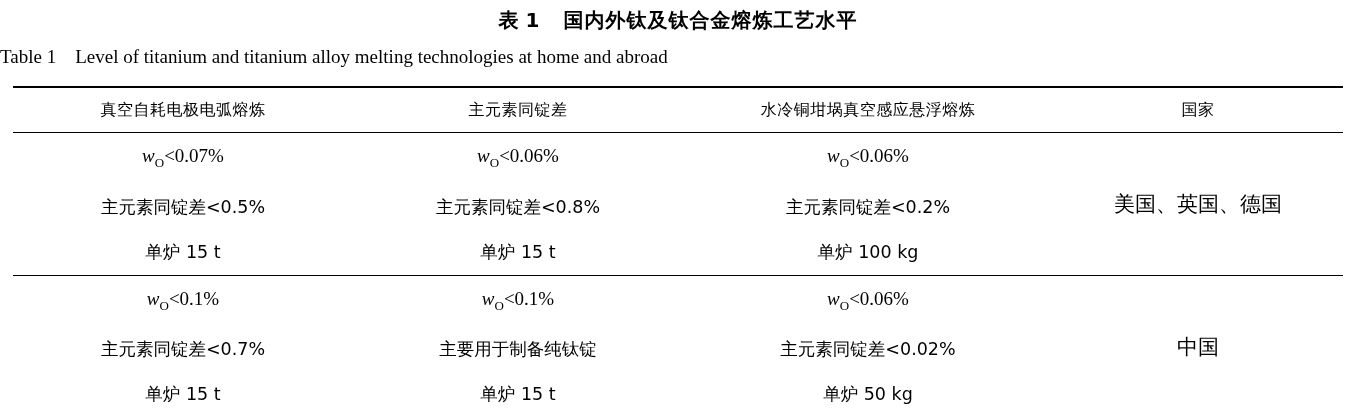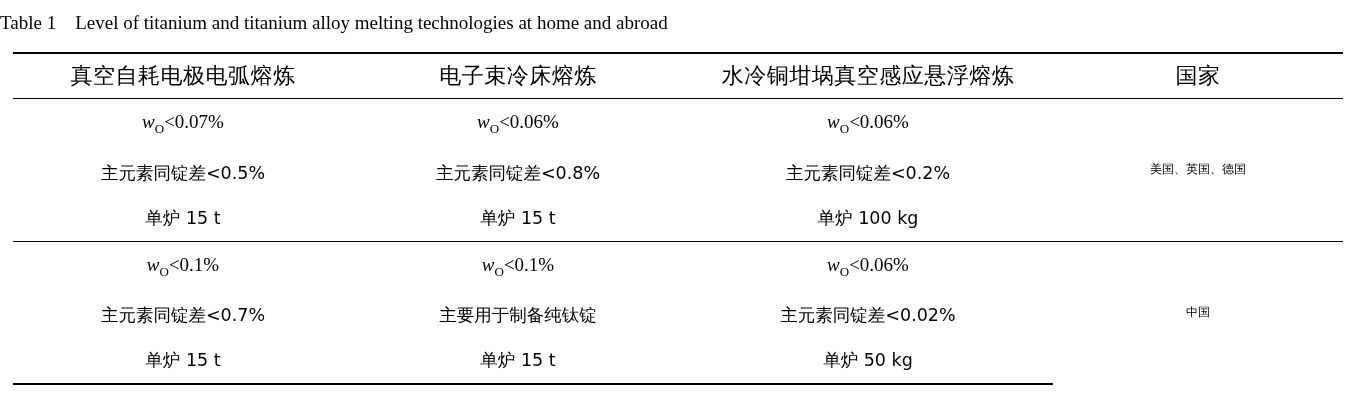--- a/index.html
+++ b/index.html
@@ -47,21 +47,21 @@
   table.tbl td, table.tbl th {
     padding: 0;
     vertical-align: middle;
     text-align: center;
     font-weight: normal;
   }
   .head-row td {
     border-bottom: 1.5px solid #000;
     border-top: 2px solid #000;
     font-family: "DejaVu Sans", sans-serif;
-    font-size: 22px;
+    font-size: 16px;
     height: 44px;
     letter-spacing: 0.5px;
   }
   .sep-row td {
     border-top: 1.5px solid #000;
   }
   .bottom-row td {
     border-bottom: 2px solid #000;
   }
   .cell {
@@ -83,49 +83,52 @@
     vertical-align: sub;
   }
   .num {
     font-family: "Liberation Serif", serif;
     font-style: normal;
     font-size: 19px;
     margin-top: 28px;
   }
   .country-cell {
     font-family: "DejaVu Sans", sans-serif;
-    font-size: 12px;
+    font-size: 21px;
     white-space: nowrap;
   }
   col.c1 { width: 340px; }
   col.c2 { width: 330px; }
   col.c3 { width: 370px; }
   col.c4 { width: 290px; }
 </style>
 </head>
 <body>
 
 <div class="page">
 
+  <div class="title-cn">
+    <span class="tnum">表 1</span>&nbsp;&nbsp;&nbsp;<span>国内外钛及钛合金熔炼工艺水平</span>
+  </div>
 
   <div class="title-en">
     <span>Table 1</span>&nbsp;&nbsp;&nbsp;&nbsp;<span>Level of titanium and titanium alloy melting technologies at home and abroad</span>
   </div>
 
   <table class="tbl">
     <colgroup>
       <col class="c1">
         <col class="c2">
         <col class="c3">
         <col class="c4">
     </colgroup>
     <tbody>
       <tr class="head-row">
         <td>真空自耗电极电弧熔炼</td>
-        <td>电子束冷床熔炼</td>
+        <td>主元素同锭差</td>
         <td>水冷铜坩埚真空感应悬浮熔炼</td>
         <td>国家</td>
       </tr>
 
       <tr>
         <td class="cell">
           <span class="w-italic">w</span><span class="w-sub">O</span><span class="num">&lt;0.07%</span>
         </td>
         <td class="cell">
           <span class="w-italic">w</span><span class="w-sub">O</span><span class="num">&lt;0.06%</span>

